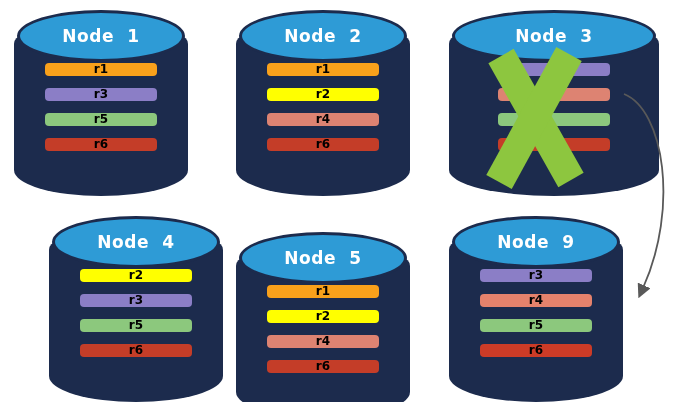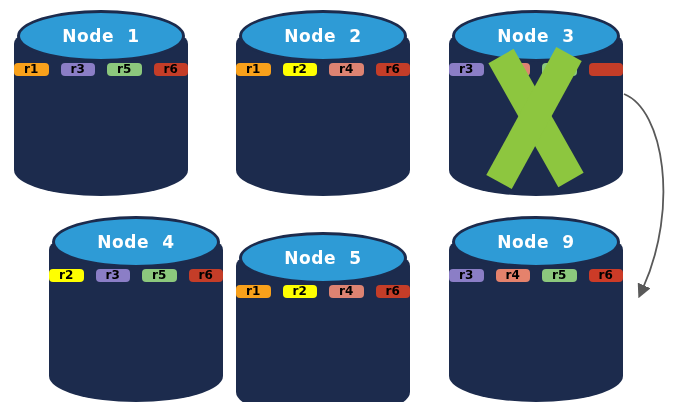--- a/index.html
+++ b/index.html
@@ -14,21 +14,21 @@
     background: var(--background, #ffffff);
     overflow: hidden;
   }
   .node {
     position: absolute;
     width: 174px;
     height: 186px;
   }
   .n1 { left: 14px;  top: 10px; }
   .n2 { left: 236px; top: 10px; }
-  .n3 { left: 449px; top: 10px; }
+  .n3 { left: 449px; top: 10px; padding-left: 36px; }
   .n4 { left: 14px;  top: 216px; margin-left: 35px; }
   .n5 { left: 236px; top: 232px; }
   .n6 { left: 449px; top: 216px; }
 
   .cyl-body {
     position: absolute;
     left: 0; right: 0; top: 26px; bottom: 0;
     background: var(--navy);
     border-radius: 8px 8px 50% 50% / 8px 8px 26px 26px;
     z-index: 1;
@@ -51,21 +51,21 @@
     font-size: 17px;
     font-weight: bold;
     letter-spacing: 0.5px;
     word-spacing: 7px;
     white-space: nowrap;
   }
   .bars {
     position: absolute;
     left: 0; right: 0; top: 53px;
     display: flex;
-    flex-direction: row;
+    flex-direction: column;
     align-items: center;
     gap: 12px;
     z-index: 3;
   }
   .bar {
     width: 112px;
     height: 13px;
     border-radius: 4px;
     display: flex;
     align-items: center;

